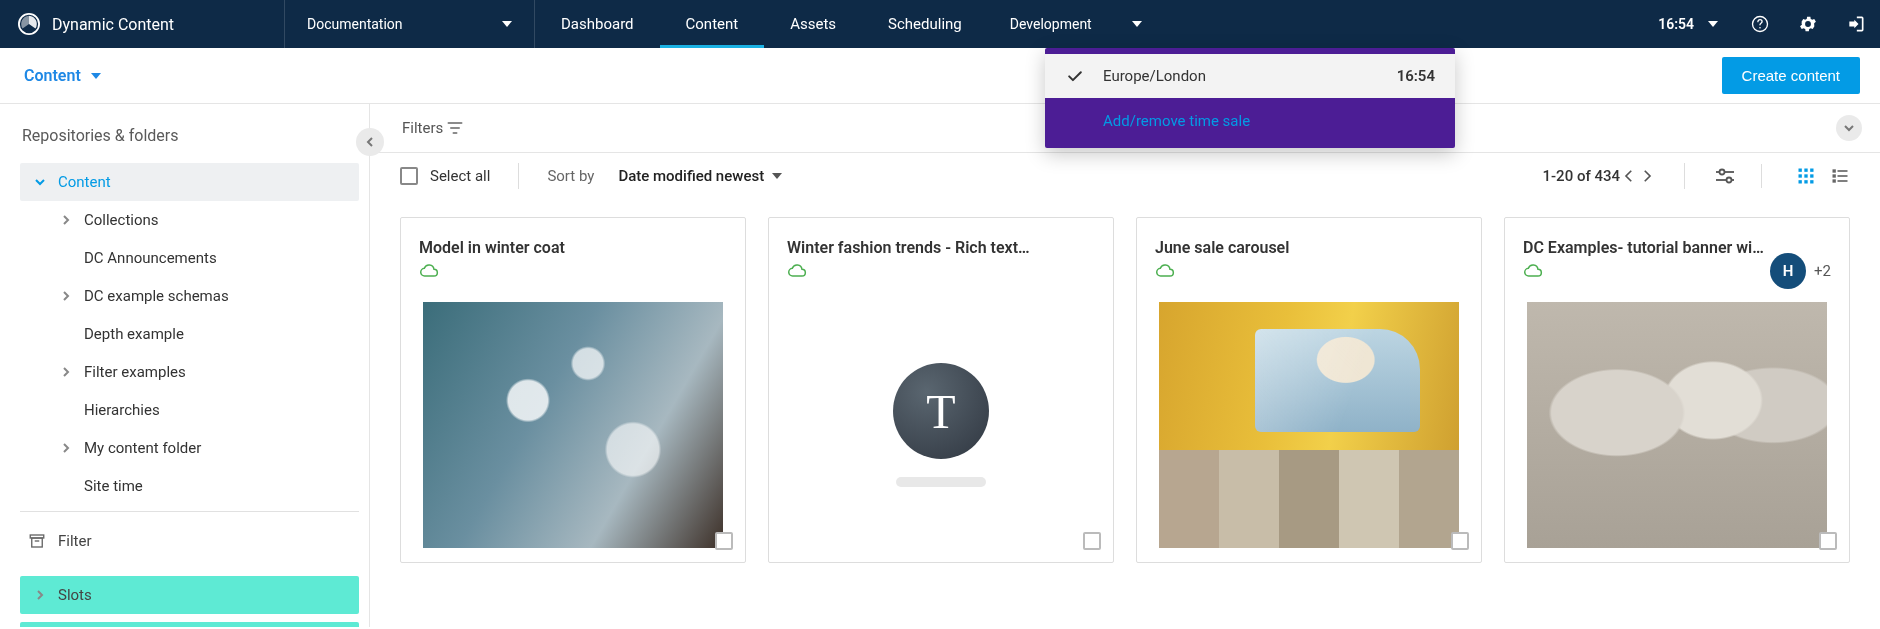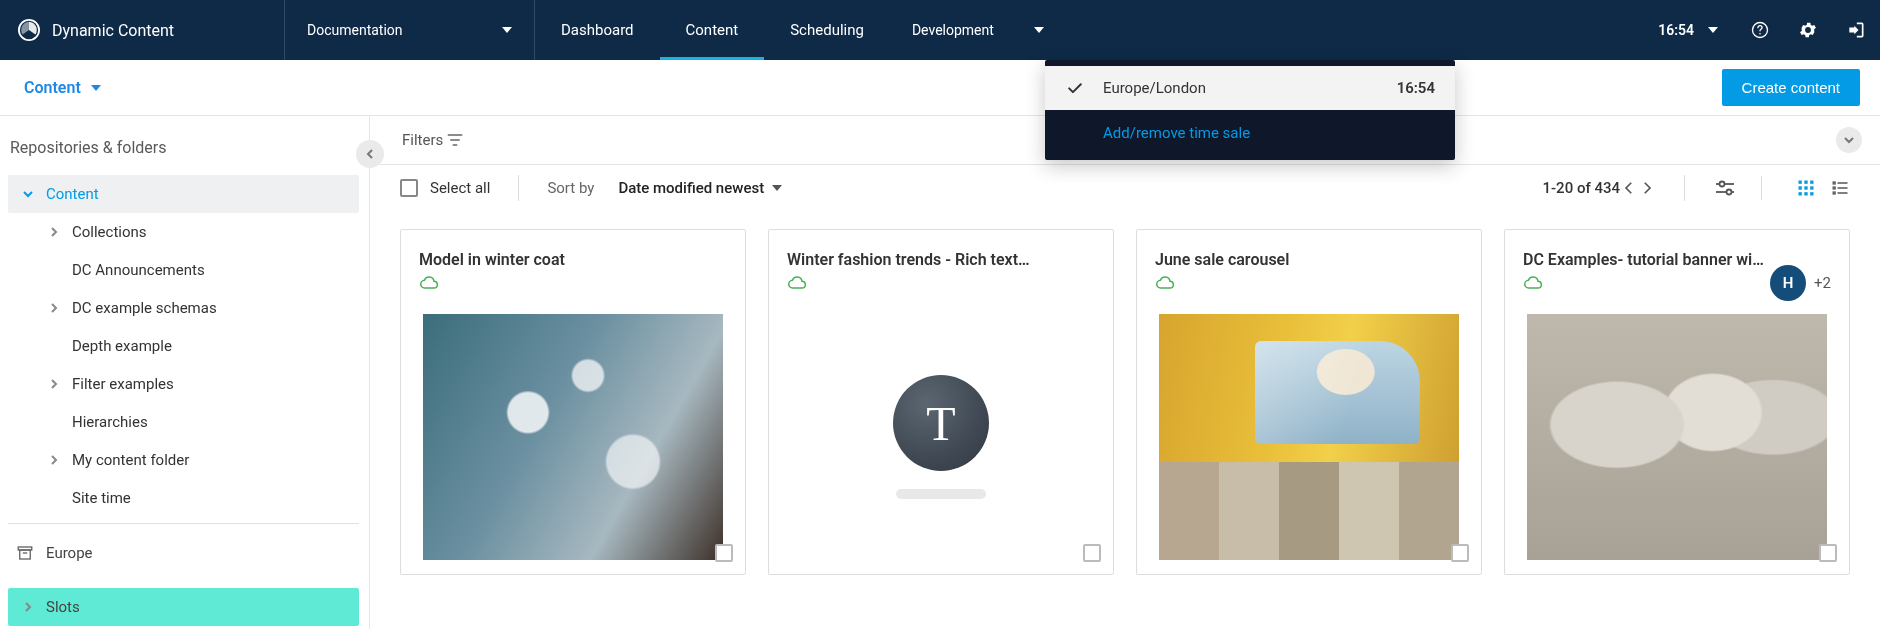--- a/index.html
+++ b/index.html
@@ -12,21 +12,21 @@
     height: 629px;
     overflow: hidden;
   }
 
   
   .topnav {
     display: flex;
     align-items: stretch;
     background: #0e2a47;
     color: #fff;
-    height: 60px;
+    height: 48px;
   }
   .topnav .brand {
     display: flex;
     align-items: center;
     gap: 12px;
     padding: 0 18px;
     border-right: 1px solid rgba(255,255,255,0.15);
     min-width: 285px;
   }
   .topnav .brand .logo {
@@ -89,23 +89,23 @@
   .content-menu .caret { border-top-color:#1e88e5; }
   .create-btn {
     background:#039be5; color:#fff; border:none;
     padding: 10px 20px; font-size:15px; border-radius:2px;
     cursor:pointer;
   }
 
   
   .tz-dropdown {
     position: absolute;
-    top: 60px; right: 425px;
+    top: 48px; right: 425px;
     width: 410px;
-    background:#0f172a;
+    background:#4c1d95;
     box-shadow: 0 6px 20px rgba(0,0,0,0.22);
     border-radius: 2px;
     z-index: 50;
     padding: 6px 0 14px;
     color:#333;
   }
   .tz-row {
     display:flex; align-items:center;
     padding: 12px 20px;
     background:#f3f3f3;
@@ -116,21 +116,21 @@
   .tz-row .tz-time { font-weight:600; font-size:15px; }
   .tz-link {
     display:block; padding: 14px 58px 4px;
     color:#039be5; font-size:15px; cursor:pointer;
   }
 
   
   .main { display:flex; height: calc(629px - 50px - 56px); }
   .sidebar {
     width: 400px;
-    padding: 22px 10px 0 8px;
+    padding: 22px 10px 0 20px;
     overflow-y:auto;
     position:relative;
   }
   .sidebar h3 {
     font-size: 16px; font-weight: 400; color:#5a5a5a;
     margin-bottom: 18px; padding-left: 2px;
   }
   .tree-item {
     display:flex; align-items:center; gap:10px;
     padding: 10px 10px 10px 12px;
@@ -295,20 +295,23 @@
   </div>
 
   <div class="tabs">
     <div class="tab">
         <span>Dashboard</span>
       </div>
     <div class="tab active">
         <span>Content</span>
       </div>
     <div class="tab">
+        <span>Assets</span>
+      </div>
+    <div class="tab">
         <span>Scheduling</span>
       </div>
   </div>
 
   <div class="section" style="gap:40px;">
     <span>Development</span>
     <span class="caret"></span>
   </div>
 
   <div class="spacer"></div>
@@ -422,21 +425,21 @@
       </div>
 
     <div class="divider"></div>
 
     <div class="archive-item">
       <svg width="18" height="18" viewBox="0 0 24 24">
           <rect x="3" y="4" width="18" height="4" fill="none" stroke="#666" stroke-width="1.8"></rect>
           <rect x="5" y="8" width="14" height="12" fill="none" stroke="#666" stroke-width="1.8"></rect>
           <line x1="9" y1="12" x2="15" y2="12" stroke="#666" stroke-width="1.8"></line>
         </svg>
-      <span>Europe</span>
+      <span>Filter</span>
     </div>
 
     <div style="height:10px"></div>
 
     <div class="tree-group">
       <div class="tree-item">
         <span class="chev">
             <svg viewBox="0 0 12 12">
               <path d="M4 2l4 4-4 4" fill="none" stroke="#888" stroke-width="2"></path>
             </svg>

